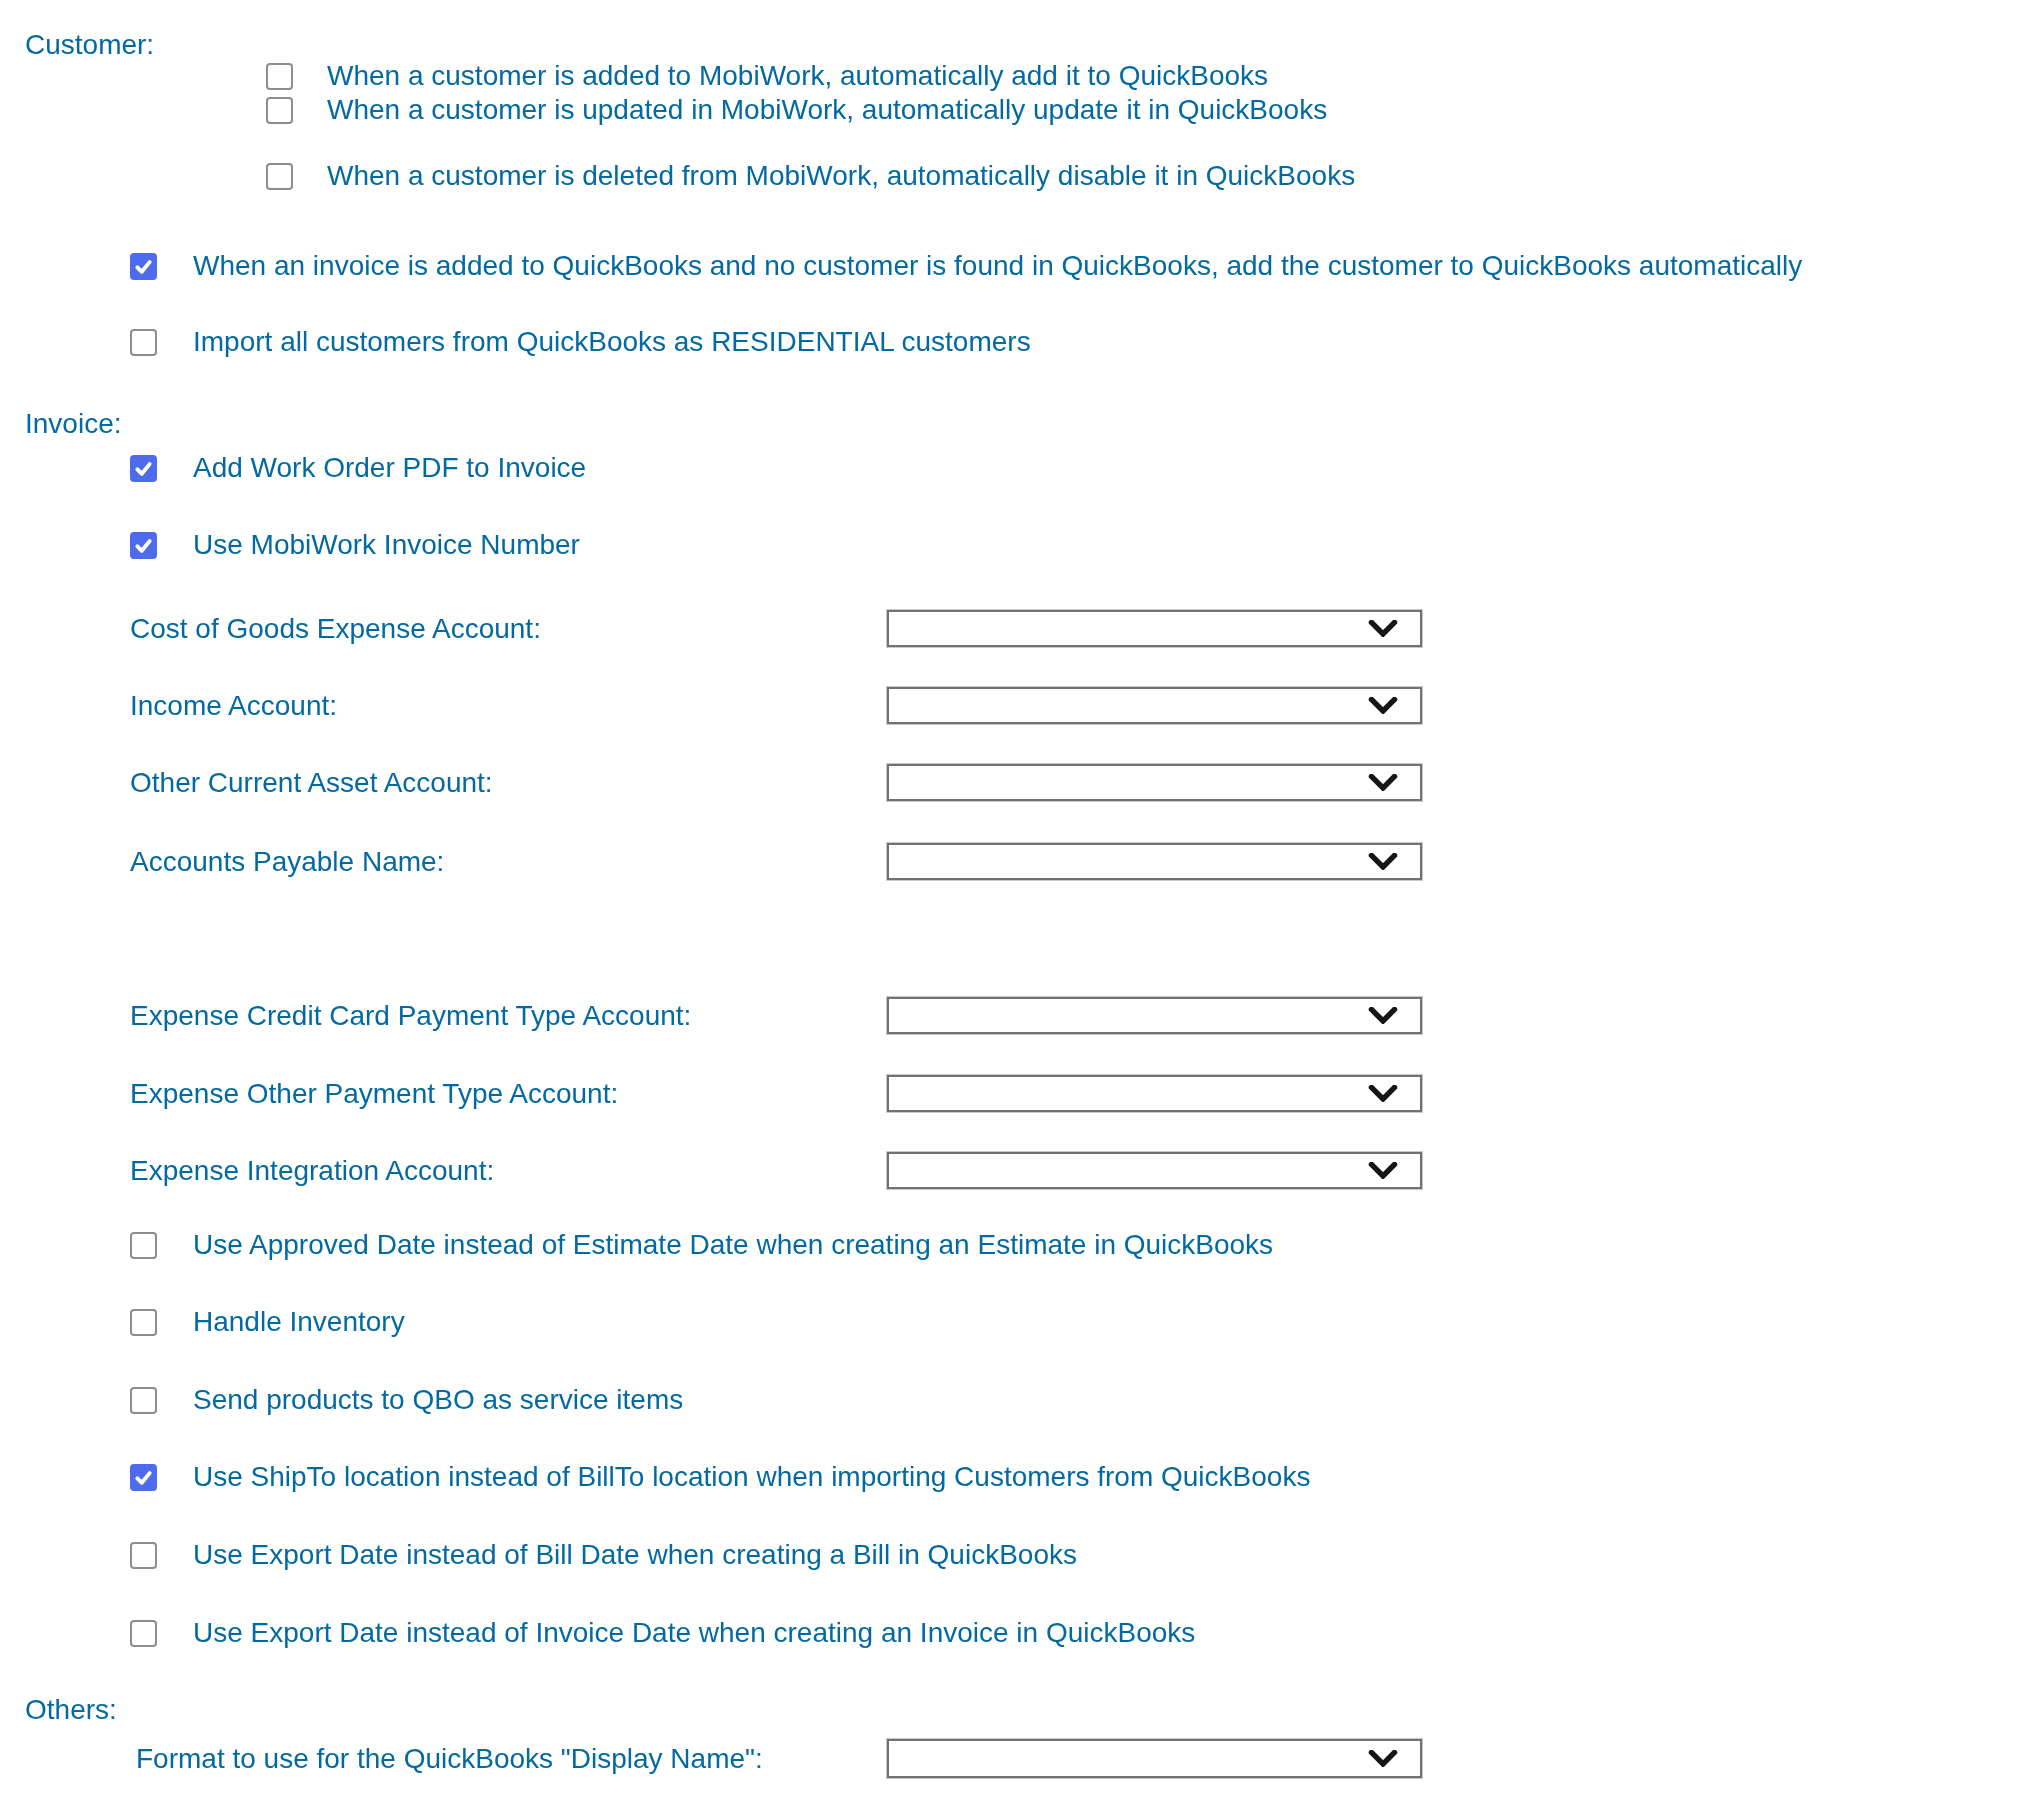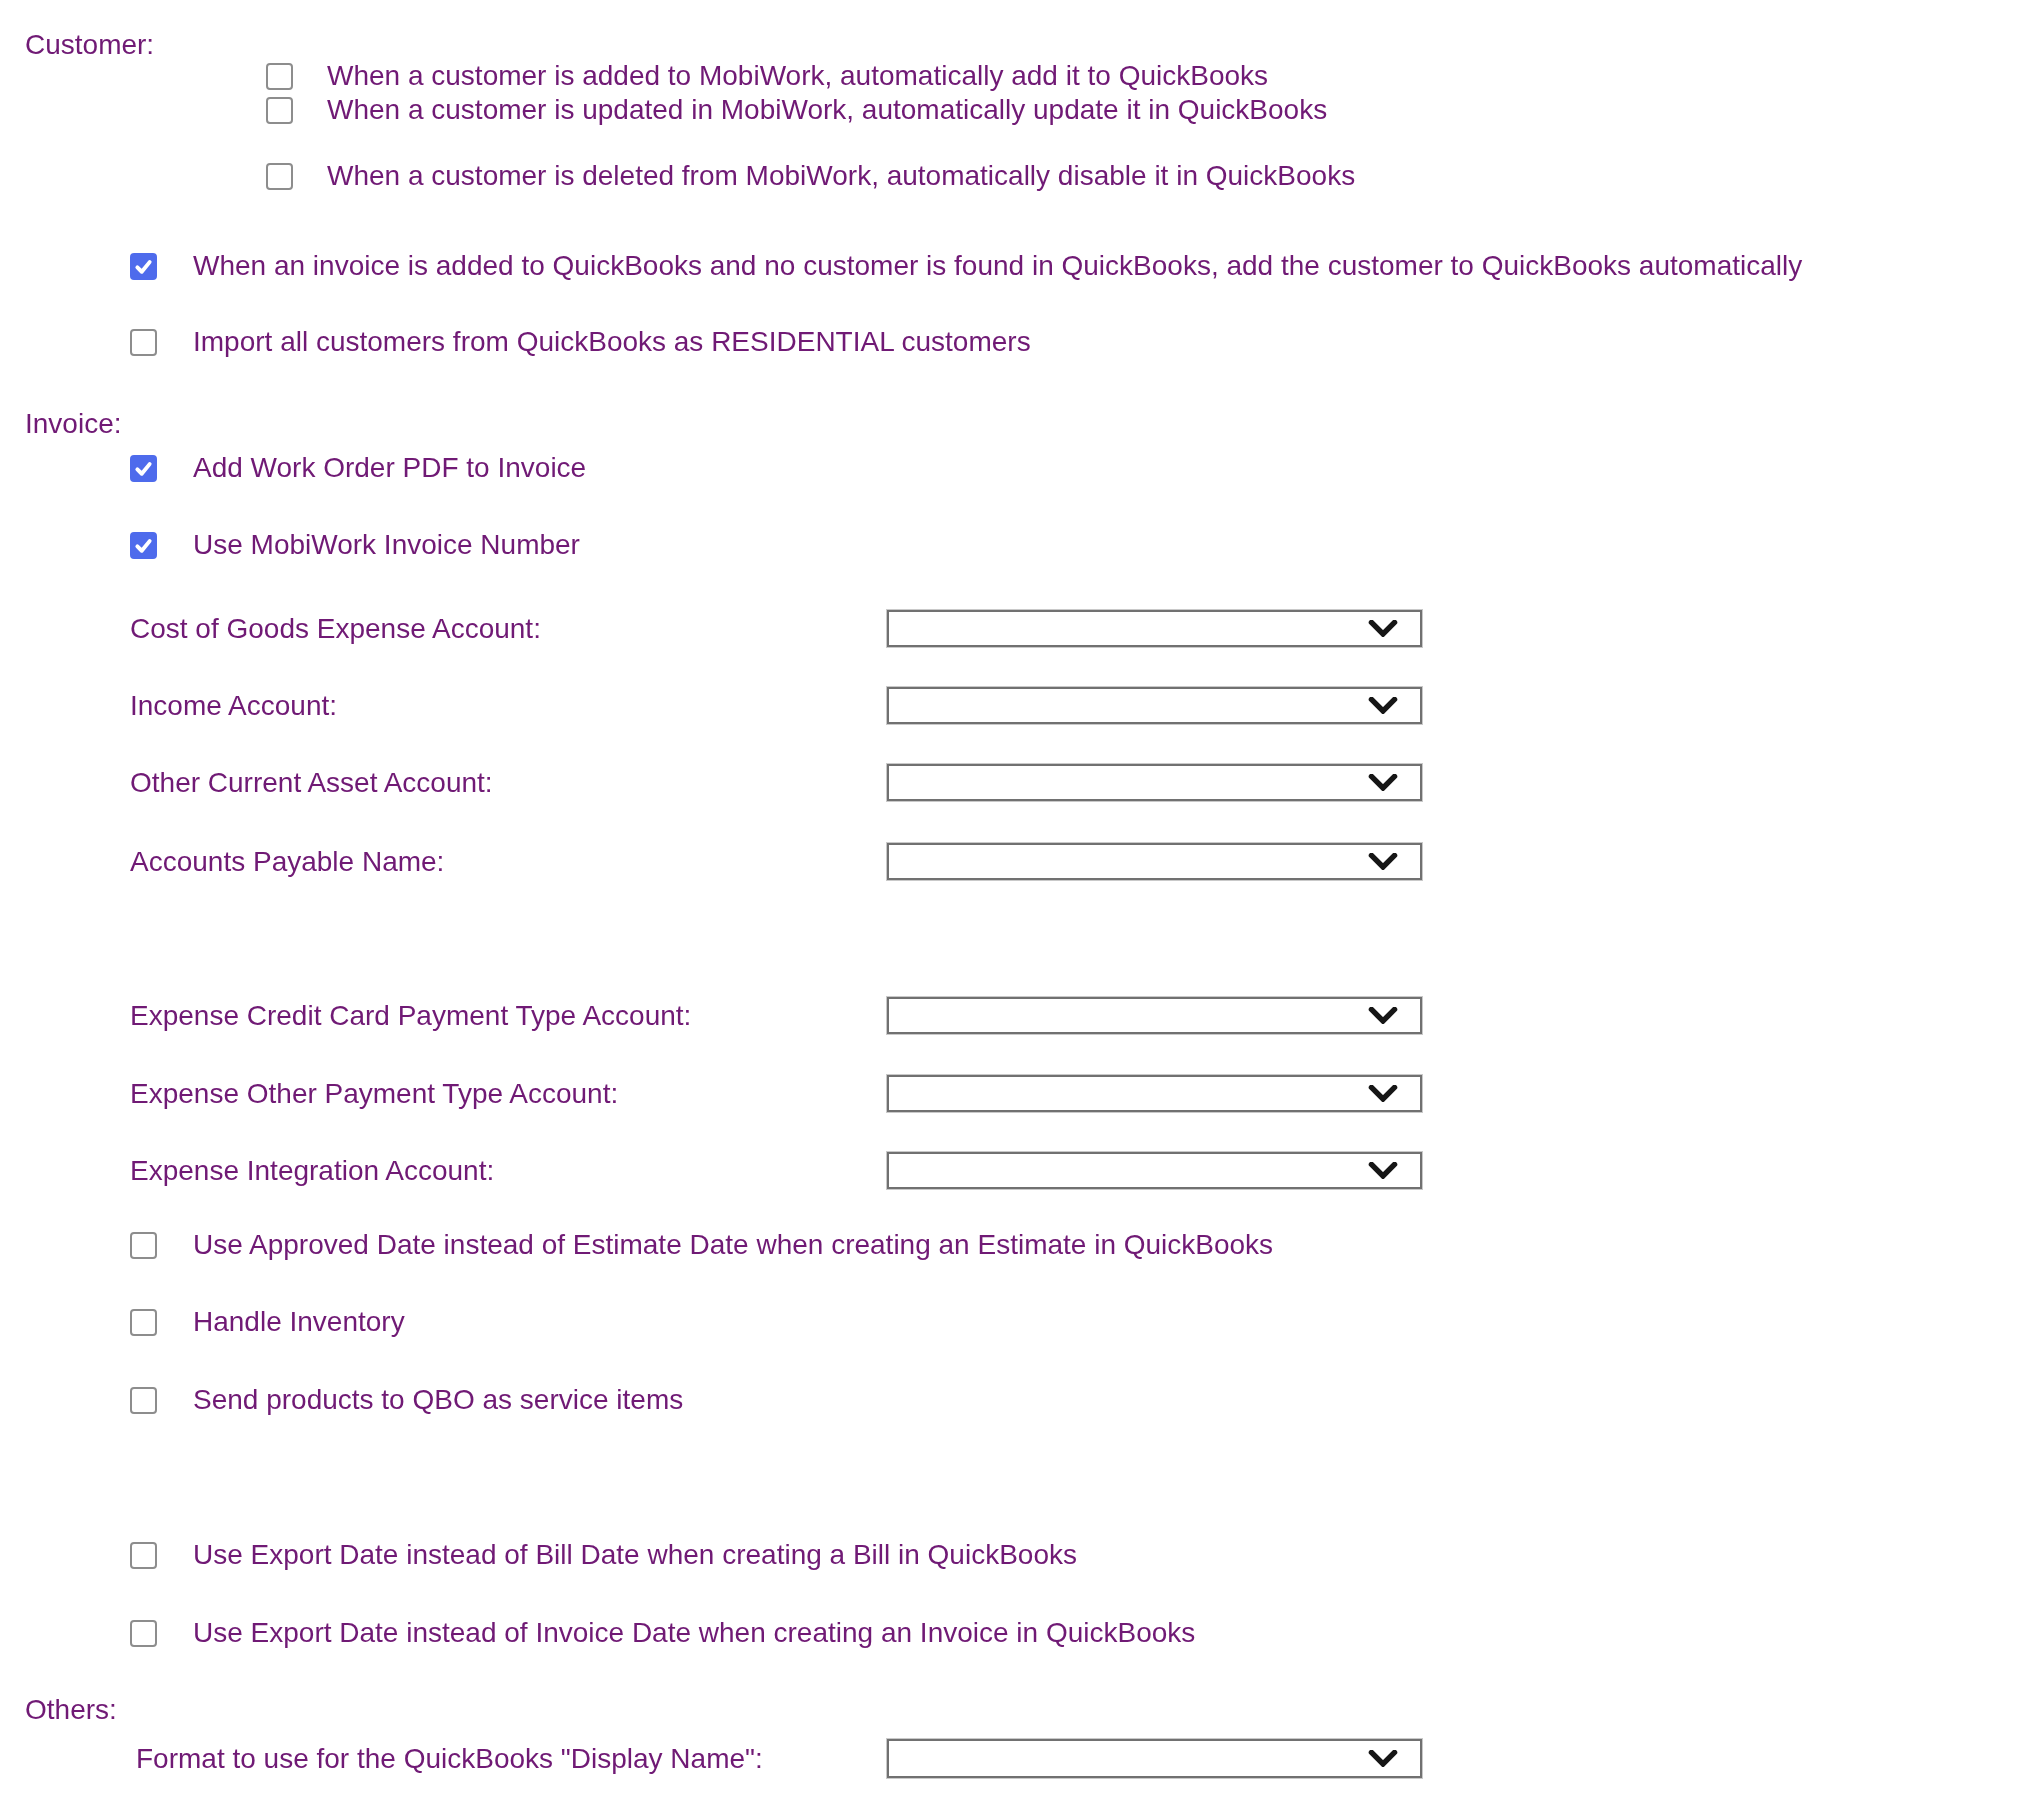--- a/index.html
+++ b/index.html
@@ -2,21 +2,21 @@
 <html style="--accent: #4e6bec;"><head>
 <meta charset="utf-8">
 <style>
   html,body{margin:0;padding:0;background:#ffffff;}
   .canvas{
     position:relative;
     width:2039px;
     height:1806px;
     background:#ffffff;
     font-family:"Liberation Sans","DejaVu Sans",sans-serif;
-    color:#701a75;
+    color:#0369a1;
     font-size:28px;
     overflow:hidden;
   }
   .section-label{
     position:absolute;
     white-space:nowrap;
     line-height:34px;
   }
   .cb-row{
     position:absolute;
@@ -238,20 +238,28 @@
     <span class="cb-text">Handle Inventory</span>
   </div>
 
   <div class="cb-row indent1" style="left:130px;top:1385px">
     <span class="cb unchecked">
       
     </span>
     <span class="cb-text">Send products to QBO as service items</span>
   </div>
 
+  <div class="cb-row indent1" style="left:130px;top:1462px">
+    <span class="cb checked">
+      <svg width="21" height="21" viewBox="0 0 24 24">
+          <polyline points="5,13 10,18 19,7" fill="none" stroke="#ffffff" stroke-width="4.5" stroke-linecap="round" stroke-linejoin="round"></polyline>
+        </svg>
+    </span>
+    <span class="cb-text">Use ShipTo location instead of BillTo location when importing Customers from QuickBooks</span>
+  </div>
 
   <div class="cb-row indent1" style="left:130px;top:1540px">
     <span class="cb unchecked">
       
     </span>
     <span class="cb-text">Use Export Date instead of Bill Date when creating a Bill in QuickBooks</span>
   </div>
 
   <div class="cb-row indent1" style="left:130px;top:1618px">
     <span class="cb unchecked">

